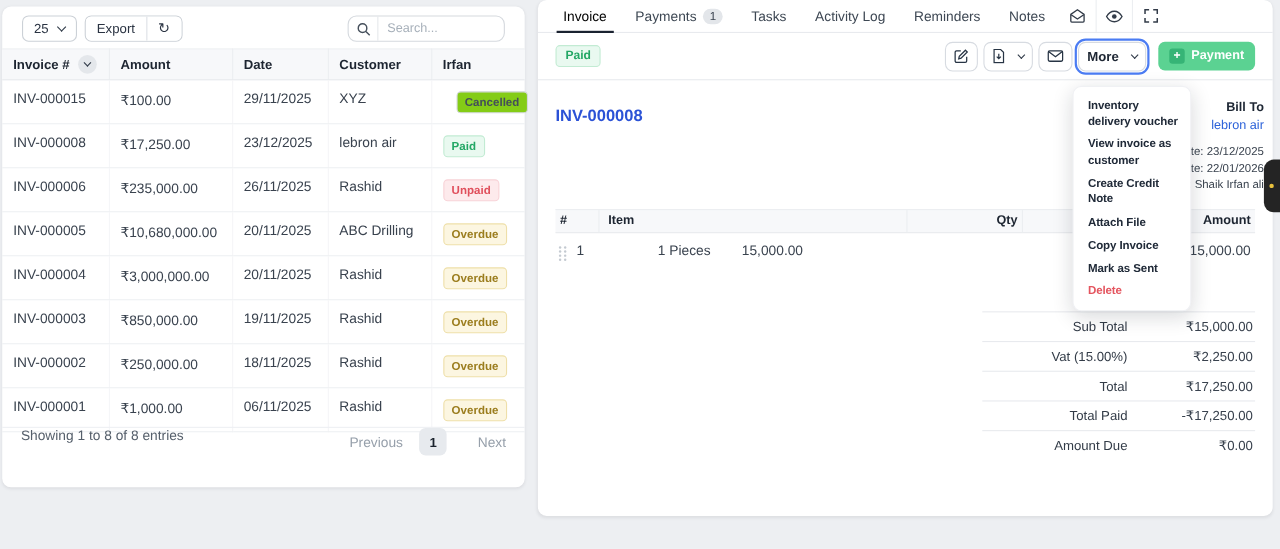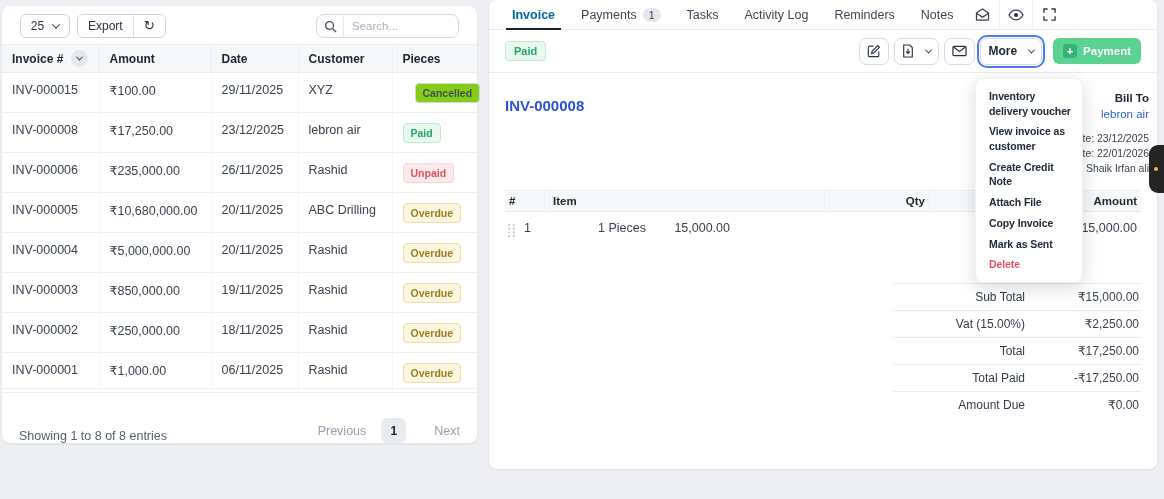--- a/index.html
+++ b/index.html
@@ -53,36 +53,36 @@
   .chev.sm { width: 5px; height: 5px; }
 
   .badge { display: inline-block; font-size: 10.5px; font-weight: 700; padding: 3px 7px;
            border-radius: 4px; border: 1px solid transparent; line-height: 1.15; }
   .b-cancelled { background: #84cc16;    border-color: #d4d8dd; color: #444e5a; margin-left: 12px; }
   .b-paid      { background: #e9f9f0; border-color: #c2ebd3; color: #23a765; }
   .b-unpaid    { background: #fdeaec; border-color: #f8d3d8; color: #e04f5c; }
   .b-overdue   { background: #fcf6e1; border-color: #eedfa9; color: #9b7d1e; }
 
   .list-footer { position: absolute; left: 0; right: 0; bottom: 0; height: 55px;
-                 border-top: 1px solid #eef0f3; display: flex; align-items: flex-end;
+                 border-top: 1px solid #eef0f3; display: flex; align-items: flex-start;
                  justify-content: space-between; padding: 0 17px; }
   .summary { font-size: 12.5px; color: #555f6b; }
   .pager { display: flex; align-items: center; gap: 15px; }
   .pager .nav { font-size: 12.5px; color: #97a0ab; cursor: pointer; margin-left: 13px; }
   .page-box { min-width: 25px; height: 25px; background: #e7eaee; border-radius: 6px;
               display: flex; align-items: center; justify-content: center;
               font-size: 12px; font-weight: 700; color: #1a222c; cursor: pointer; }
 
   
   .right-card { left: 489px; top: 0; width: 668px; height: 469px; }
   .tabbar { display: flex; align-items: stretch; height: 30px; border-bottom: 1px solid #e8eaee;
             padding-left: 10px; }
   .tab { display: flex; align-items: center; gap: 6px; padding: 0 13px; font-size: 12.5px;
          color: #3e4854; position: relative; cursor: pointer; white-space: nowrap; }
-  .tab.active { color: #0369a1; font-weight: 700; justify-content: center; }
+  .tab.active { color: #000000; font-weight: 400; justify-content: center; }
   .tab.active::after { content: ""; position: absolute; left: 7px; right: 7px; bottom: -1px;
                        height: 2px; background: #1a2230; }
   .tab-badge { background: #e3e6ea; border-radius: 9px; padding: 1px 6px; font-size: 10.5px;
                color: #39424e; font-weight: 400; }
   .icon-slot { width: 33px; display: flex; align-items: center; justify-content: center; cursor: pointer; }
   .icon-slot + .icon-slot { border-left: 1px solid #eceef1; }
 
   .action-row { height: 43px; display: flex; align-items: center; justify-content: space-between;
                 padding: 0 16px; border-bottom: 1px solid #e8eaee; }
   .actions { display: flex; gap: 5px; align-items: center; }
@@ -181,21 +181,21 @@
             <span class="th-flex">
               <span>Invoice #</span>
               <span class="sort-pill">
                 <span class="chev sm"></span>
               </span>
             </span>
           </th>
         <th>Amount</th>
         <th>Date</th>
         <th>Customer</th>
-        <th>Pieces</th>
+        <th>Irfan</th>
       </tr>
     </thead>
     <tbody>
       <tr>
         <td>INV-000015</td>
         <td>₹100.00</td>
         <td>29/11/2025</td>
         <td>XYZ</td>
         <td><span class="badge b-cancelled">Cancelled</span></td>
       </tr>
@@ -215,21 +215,21 @@
       </tr>
       <tr>
         <td>INV-000005</td>
         <td>₹10,680,000.00</td>
         <td>20/11/2025</td>
         <td>ABC Drilling</td>
         <td><span class="badge b-overdue">Overdue</span></td>
       </tr>
       <tr>
         <td>INV-000004</td>
-        <td>₹5,000,000.00</td>
+        <td>₹3,000,000.00</td>
         <td>20/11/2025</td>
         <td>Rashid</td>
         <td><span class="badge b-overdue">Overdue</span></td>
       </tr>
       <tr>
         <td>INV-000003</td>
         <td>₹850,000.00</td>
         <td>19/11/2025</td>
         <td>Rashid</td>
         <td><span class="badge b-overdue">Overdue</span></td>

